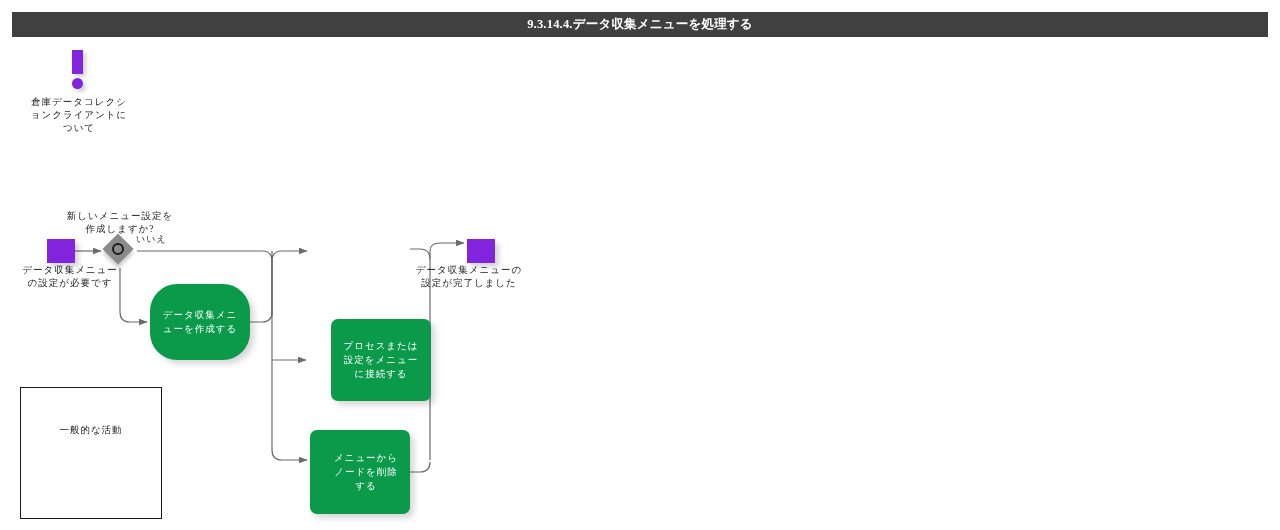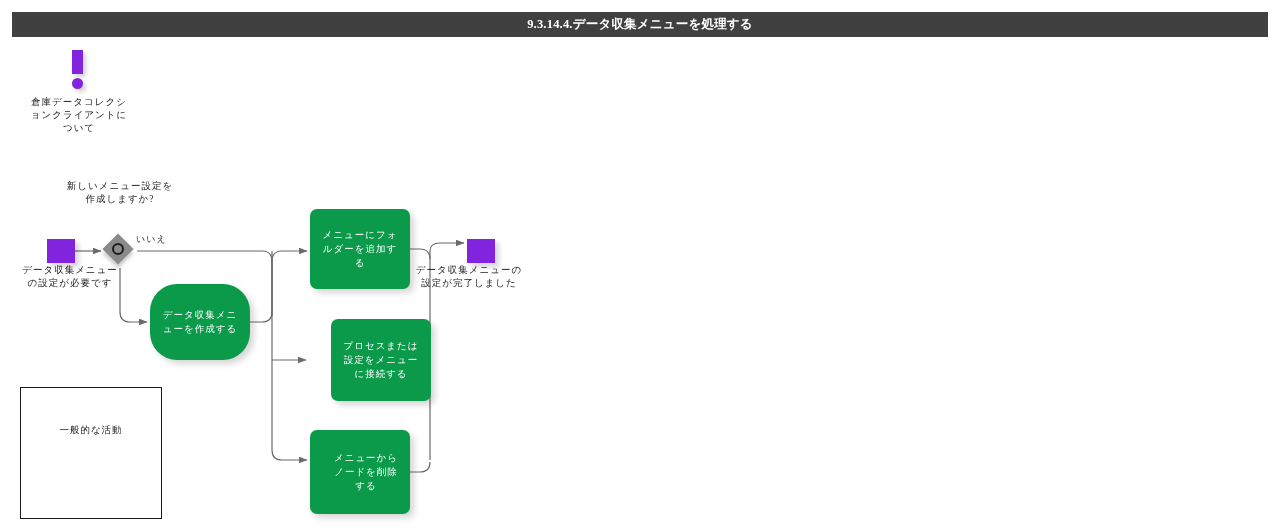--- a/index.html
+++ b/index.html
@@ -136,21 +136,21 @@
     top: 8px;
     width: 12px;
     height: 12px;
     border: 2.2px solid #1c1c1c;
     border-radius: 50%;
     background: #8a8a8a;
     box-sizing: border-box;
   }
   #gateway-label {
     left: 62px;
-    top: 180px;
+    top: 210px;
     width: 116px;
     text-align: center;
   }
   #gateway-branch-label {
     position: absolute;
     left: 136px;
     top: 233px;
     font-size: 9px;
     letter-spacing: 1px;
     color: #1a1a1a;
@@ -251,23 +251,20 @@
   <div id="gateway">
     <div id="gateway-diamond"></div>
     <div id="gateway-circle"></div>
   </div>
   <div id="gateway-branch-label">いいえ</div>
 
   <div class="task" id="task-create">
     <span class="task-text">データ収集メニューを作成する</span>
   </div>
 
-  <div class="task" id="task-folder">
-    <span class="task-text">メニューにフォルダーを追加する</span>
-  </div>
 
   <div class="task" id="task-connect">
     <span class="task-text">プロセスまたは設定をメニューに接続する</span>
   </div>
 
   <div class="task" id="task-delete">
     <span class="task-text">メニューからノードを削除する</span>
   </div>
 
   <div class="event-square" id="end-event"></div>

